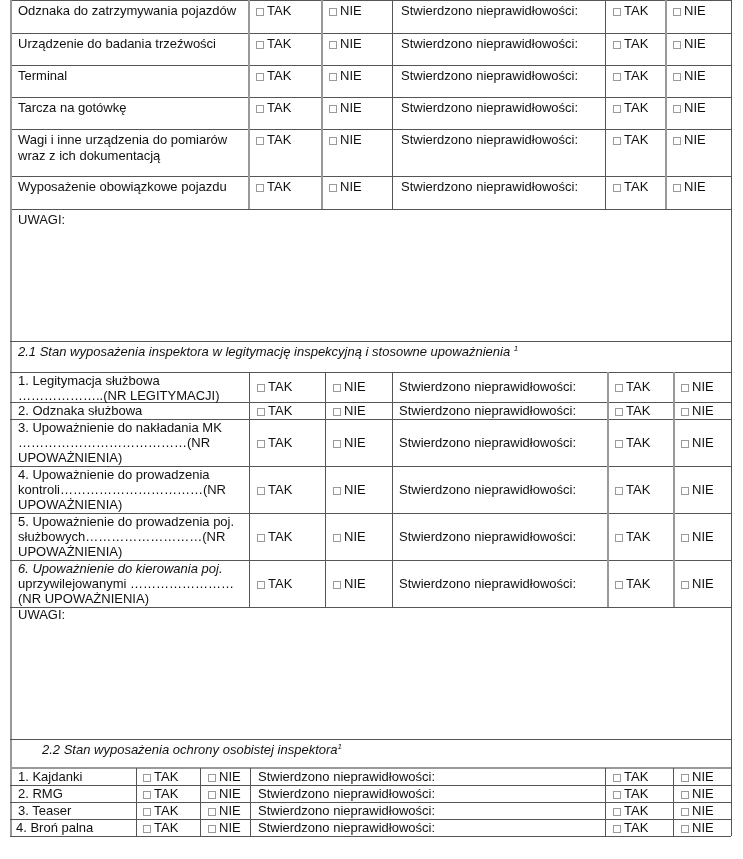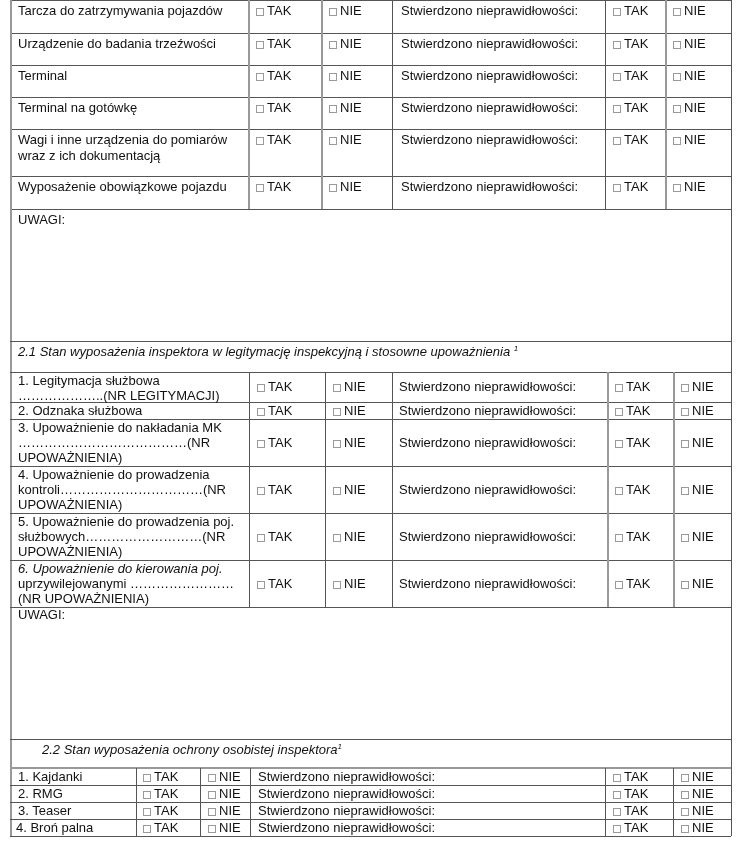--- a/index.html
+++ b/index.html
@@ -16,42 +16,42 @@
   .opt { position: absolute; line-height: 15px; white-space: nowrap; }
   .italic { font-style: italic; }
   sup { font-size: 8px; vertical-align: 5px; line-height: 0; }
 </style>
 </head>
 <body>
 
 <div id="doc">
     <div class="hline" style="left: 10px; top: 0px; width: 721px;"></div>
     <div class="hline" style="left: 10px; top: 33px; width: 721px;"></div>
-    <div class="cell-text " style="left: 18px; top: 3px;">Tarcza do zatrzymywania pojazdów</div>
+    <div class="cell-text " style="left: 18px; top: 3px;">Odznaka do zatrzymywania pojazdów</div>
     <div class="opt" style="left: 256px; top: 3px;"><span class="cb"></span><span>TAK</span></div>
     <div class="opt" style="left: 329px; top: 3px;"><span class="cb"></span><span>NIE</span></div>
     <div class="cell-text " style="left: 401px; top: 3px;">Stwierdzono nieprawidłowości:</div>
     <div class="opt" style="left: 613px; top: 3px;"><span class="cb"></span><span>TAK</span></div>
     <div class="opt" style="left: 673px; top: 3px;"><span class="cb"></span><span>NIE</span></div>
     <div class="hline" style="left: 10px; top: 65px; width: 721px;"></div>
     <div class="cell-text " style="left: 18px; top: 36px;">Urządzenie do badania trzeźwości</div>
     <div class="opt" style="left: 256px; top: 36px;"><span class="cb"></span><span>TAK</span></div>
     <div class="opt" style="left: 329px; top: 36px;"><span class="cb"></span><span>NIE</span></div>
     <div class="cell-text " style="left: 401px; top: 36px;">Stwierdzono nieprawidłowości:</div>
     <div class="opt" style="left: 613px; top: 36px;"><span class="cb"></span><span>TAK</span></div>
     <div class="opt" style="left: 673px; top: 36px;"><span class="cb"></span><span>NIE</span></div>
     <div class="hline" style="left: 10px; top: 97px; width: 721px;"></div>
     <div class="cell-text " style="left: 18px; top: 68px;">Terminal</div>
     <div class="opt" style="left: 256px; top: 68px;"><span class="cb"></span><span>TAK</span></div>
     <div class="opt" style="left: 329px; top: 68px;"><span class="cb"></span><span>NIE</span></div>
     <div class="cell-text " style="left: 401px; top: 68px;">Stwierdzono nieprawidłowości:</div>
     <div class="opt" style="left: 613px; top: 68px;"><span class="cb"></span><span>TAK</span></div>
     <div class="opt" style="left: 673px; top: 68px;"><span class="cb"></span><span>NIE</span></div>
     <div class="hline" style="left: 10px; top: 129px; width: 721px;"></div>
-    <div class="cell-text " style="left: 18px; top: 100px;">Terminal na gotówkę</div>
+    <div class="cell-text " style="left: 18px; top: 100px;">Tarcza na gotówkę</div>
     <div class="opt" style="left: 256px; top: 100px;"><span class="cb"></span><span>TAK</span></div>
     <div class="opt" style="left: 329px; top: 100px;"><span class="cb"></span><span>NIE</span></div>
     <div class="cell-text " style="left: 401px; top: 100px;">Stwierdzono nieprawidłowości:</div>
     <div class="opt" style="left: 613px; top: 100px;"><span class="cb"></span><span>TAK</span></div>
     <div class="opt" style="left: 673px; top: 100px;"><span class="cb"></span><span>NIE</span></div>
     <div class="hline" style="left: 10px; top: 176px; width: 721px;"></div>
     <div class="cell-text " style="left: 18px; top: 132px;">Wagi i inne urządzenia do pomiarów</div>
     <div class="cell-text " style="left: 18px; top: 148px;">wraz z ich dokumentacją</div>
     <div class="opt" style="left: 256px; top: 132px;"><span class="cb"></span><span>TAK</span></div>
     <div class="opt" style="left: 329px; top: 132px;"><span class="cb"></span><span>NIE</span></div>

